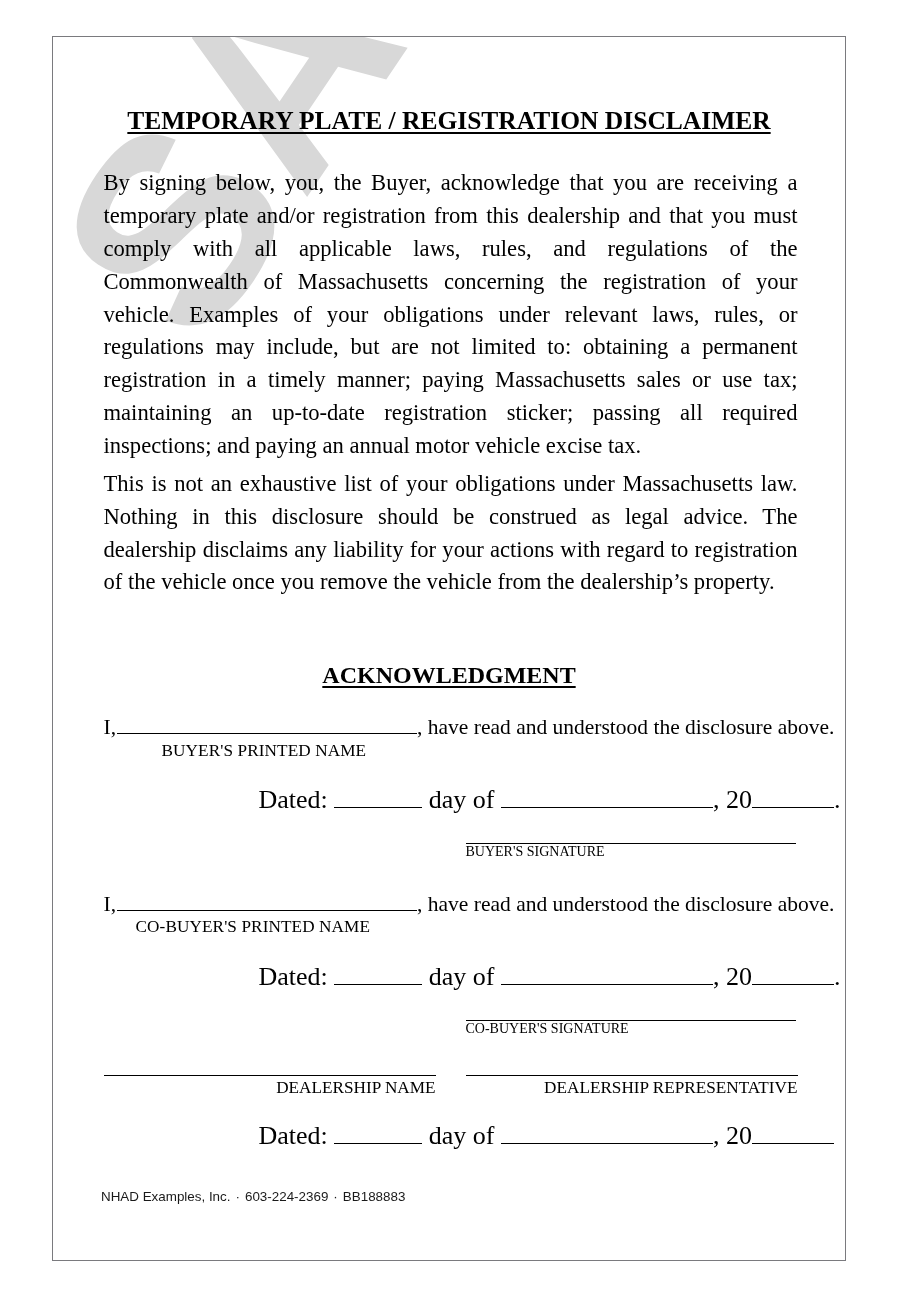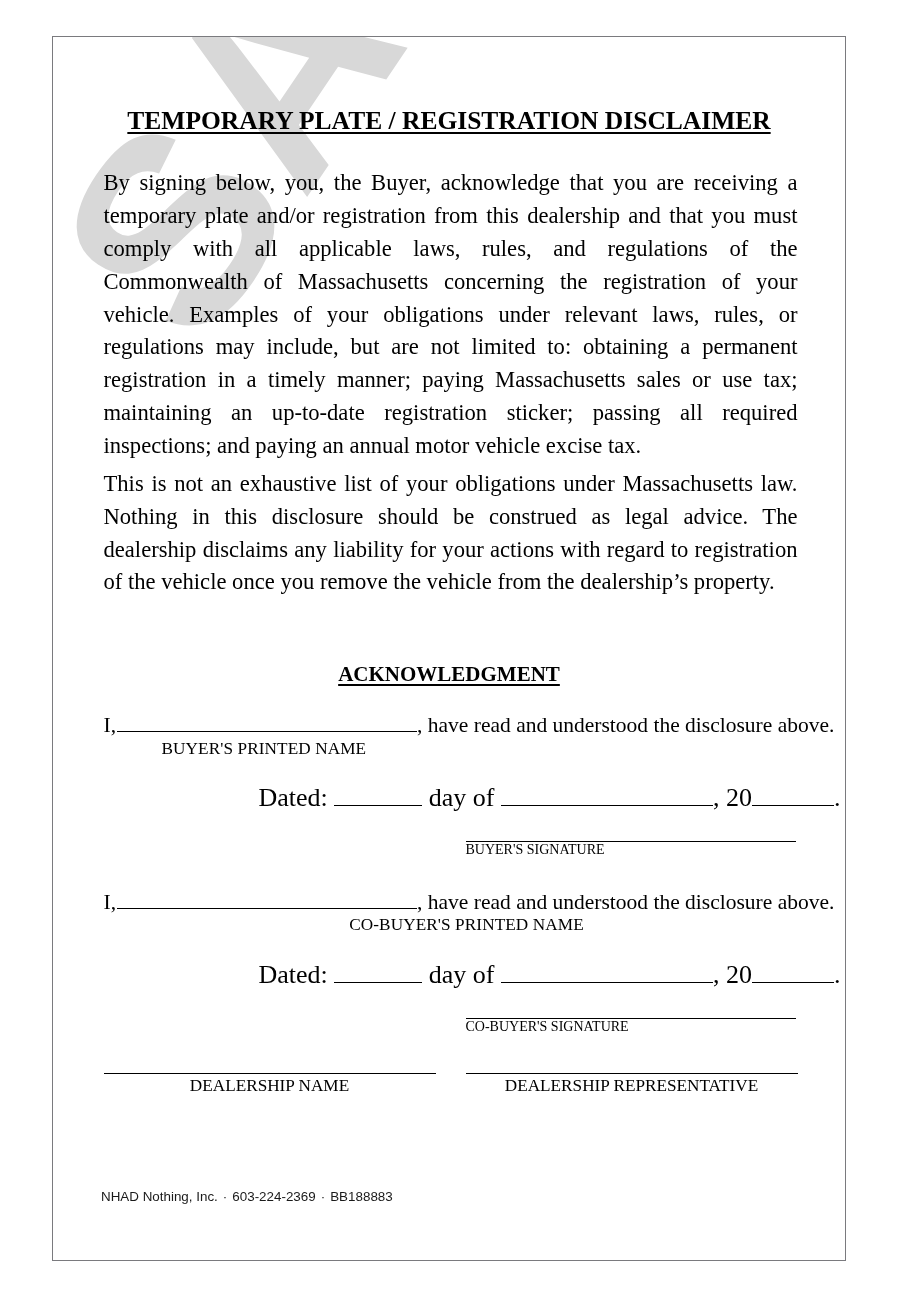--- a/index.html
+++ b/index.html
@@ -88,21 +88,21 @@
     font-size: 22.6px;
     line-height: 1.455;
     margin: 0 0 5px 0;
     hyphens: none;
   }
   p.para.first { margin-top: 30px; }
 
   .ack-title {
     text-align: center;
     font-weight: bold;
-    font-size: 21px;
+    font-size: 24px;
     margin: 4px;
     padding-top: 58px;
   }
   .ack-title span {
     text-decoration: underline;
     text-underline-offset: 3px;
   }
 
   
   .sig-area {
@@ -127,21 +127,21 @@
     margin: 0 0 0 1px;
   }
   .caption {
     font-size: 17.2px;
     font-variant: normal;
     letter-spacing: 0.1px;
     margin-top: 1px;
     padding-left: 58px;
     line-height: 1.15;
   }
-  .caption.co { padding-left: 32px; text-align: center; }
+  .caption.co { padding-left: 32px; }
 
   .dated-line {
     font-size: 26px;
     margin-top: 23px;
     padding-left: 155px;
     white-space: nowrap;
     line-height: 1.1;
   }
   .dated-line.indent2 { padding-left: 155px; }
   .u-short {
@@ -187,21 +187,21 @@
     margin-top: 38px;
     gap: 30px;
   }
   .dealer-col { width: 332px; }
   .dealer-rule {
     border-bottom: 1.5px solid #000;
     height: 0;
     width: 100%;
   }
   .dealer-cap {
-    text-align: center;
+    text-align: right;
     font-size: 17.2px;
     margin-top: 2px;
     line-height: 1.15;
   }
   .footer-wrap {
     position: absolute;
     left: 48px;
     top: 1152px;
     z-index: 2;
     font-family: "Liberation Sans", "DejaVu Sans", sans-serif;
@@ -264,21 +264,22 @@
         <div class="dealer-col">
           <div class="dealer-rule"></div>
           <div class="dealer-cap">DEALERSHIP NAME</div>
         </div>
         <div class="dealer-col">
           <div class="dealer-rule"></div>
           <div class="dealer-cap">DEALERSHIP REPRESENTATIVE</div>
         </div>
       </div>
 
+      <div class="dated-line" style="margin-top:21px;"><span>Dated:</span> <span class="u-short"></span> <span>day of</span> <span class="u-month"></span><span>, 20</span><span class="u-year"></span><span></span></div>
 
     </div>
   </div>
 
   <div class="footer-wrap">
-    <span>NHAD Nothing, Inc.</span><span class="footer-sep">·</span><span>603-224-2369</span><span class="footer-sep">·</span><span>BB188883</span>
+    <span>NHAD Examples, Inc.</span><span class="footer-sep">·</span><span>603-224-2369</span><span class="footer-sep">·</span><span>BB188883</span>
   </div>
 
 </div>
 
 </body></html>

